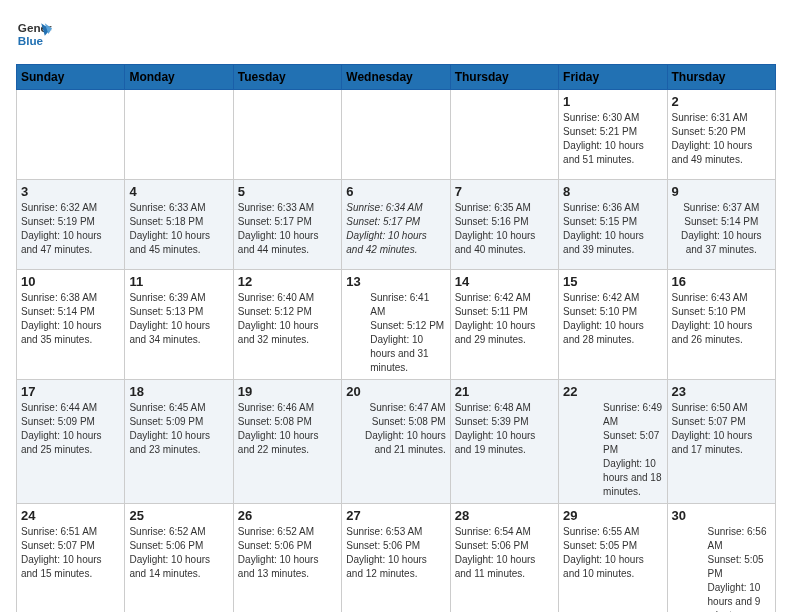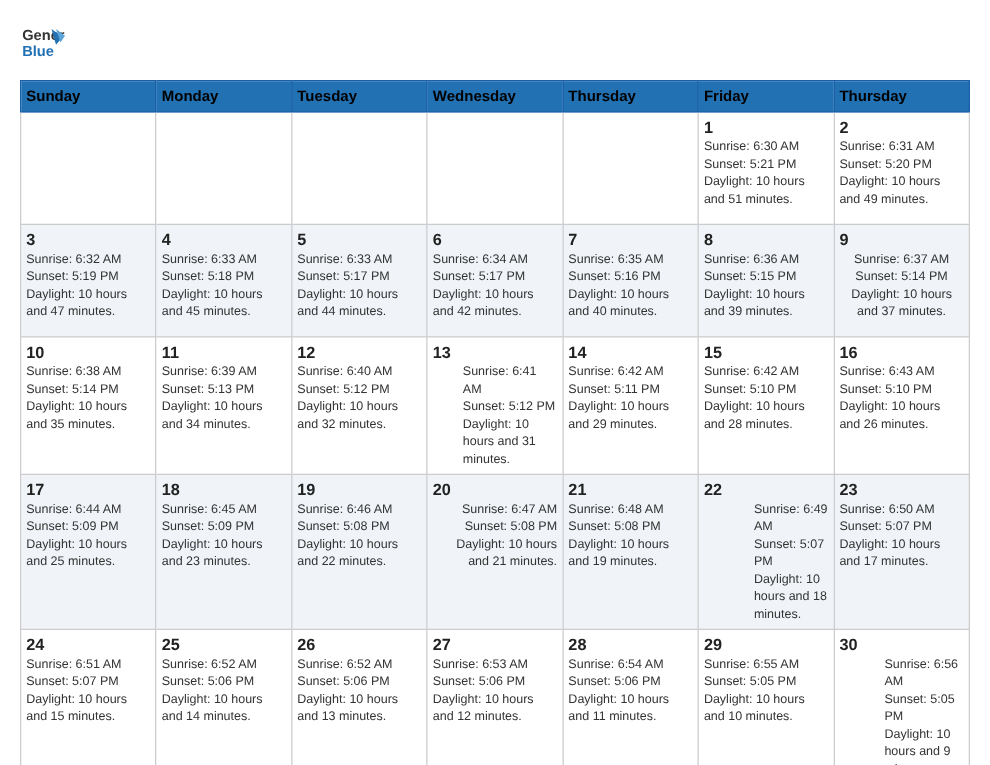--- a/index.html
+++ b/index.html
@@ -142,21 +142,21 @@
 Daylight: 10 hours and 45 minutes.</div>
         </td>
         <td>
           <span class="day-num">5</span>
           <div class="day-info" style="white-space: pre-line;">Sunrise: 6:33 AM
 Sunset: 5:17 PM
 Daylight: 10 hours and 44 minutes.</div>
         </td>
         <td>
           <span class="day-num">6</span>
-          <div class="day-info" style="white-space: pre-line;">Sunrise: 6:34 AM
+          <div class="day-info" style="white-space: pre-line; font-style: italic;">Sunrise: 6:34 AM
 Sunset: 5:17 PM
 Daylight: 10 hours and 42 minutes.</div>
         </td>
         <td>
           <span class="day-num">7</span>
           <div class="day-info" style="white-space: pre-line;">Sunrise: 6:35 AM
 Sunset: 5:16 PM
 Daylight: 10 hours and 40 minutes.</div>
         </td>
         <td>
@@ -237,21 +237,21 @@
         </td>
         <td>
           <span class="day-num">20</span>
           <div class="day-info" style="white-space: pre-line; text-align: right;">Sunrise: 6:47 AM
 Sunset: 5:08 PM
 Daylight: 10 hours and 21 minutes.</div>
         </td>
         <td>
           <span class="day-num">21</span>
           <div class="day-info" style="white-space: pre-line;">Sunrise: 6:48 AM
-Sunset: 5:08 PM
+Sunset: 5:39 PM
 Daylight: 10 hours and 19 minutes.</div>
         </td>
         <td>
           <span class="day-num">22</span>
           <div class="day-info" style="white-space: pre-line; margin-left: 40px;">Sunrise: 6:49 AM
 Sunset: 5:07 PM
 Daylight: 10 hours and 18 minutes.</div>
         </td>
         <td>
           <span class="day-num">23</span>

